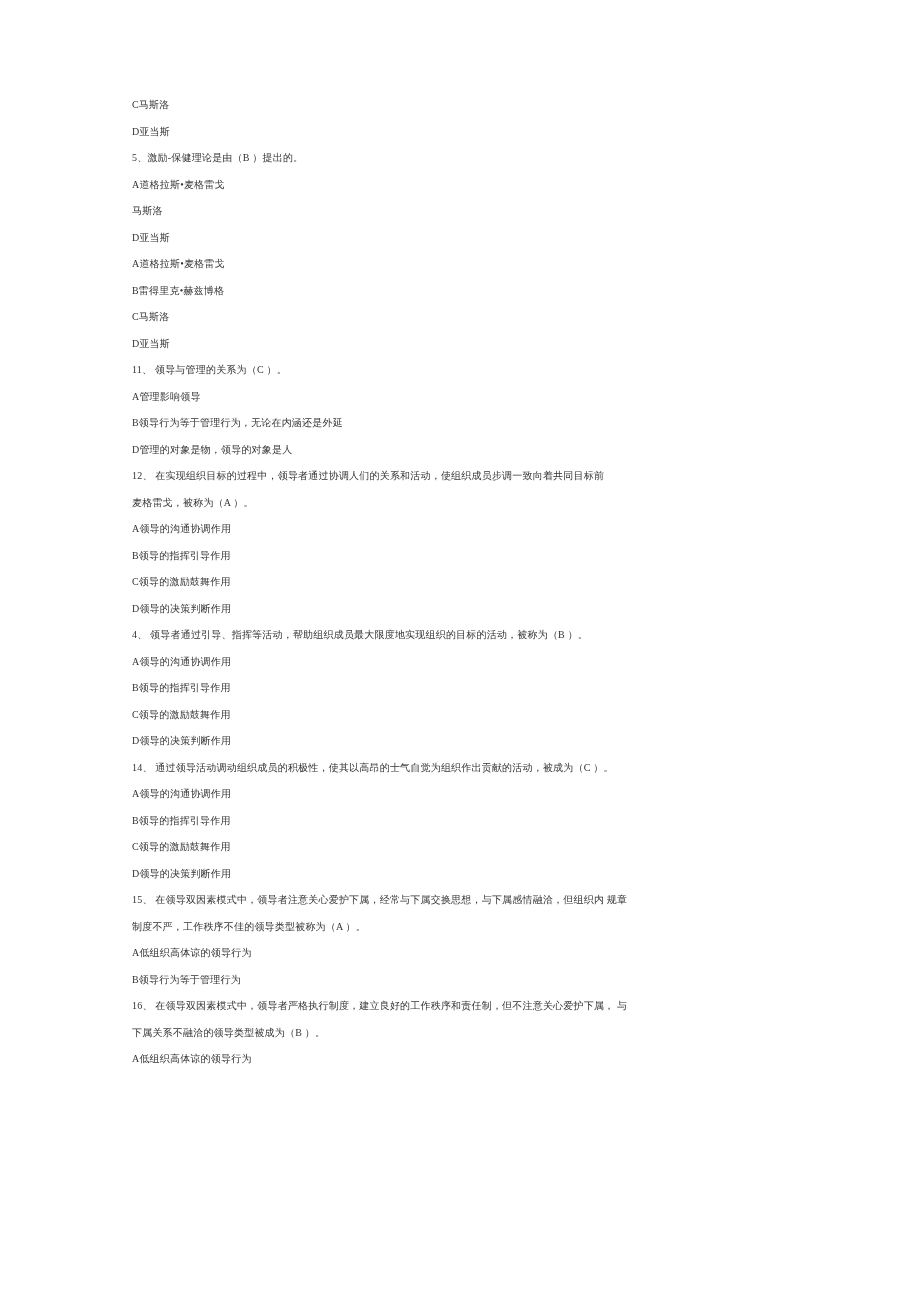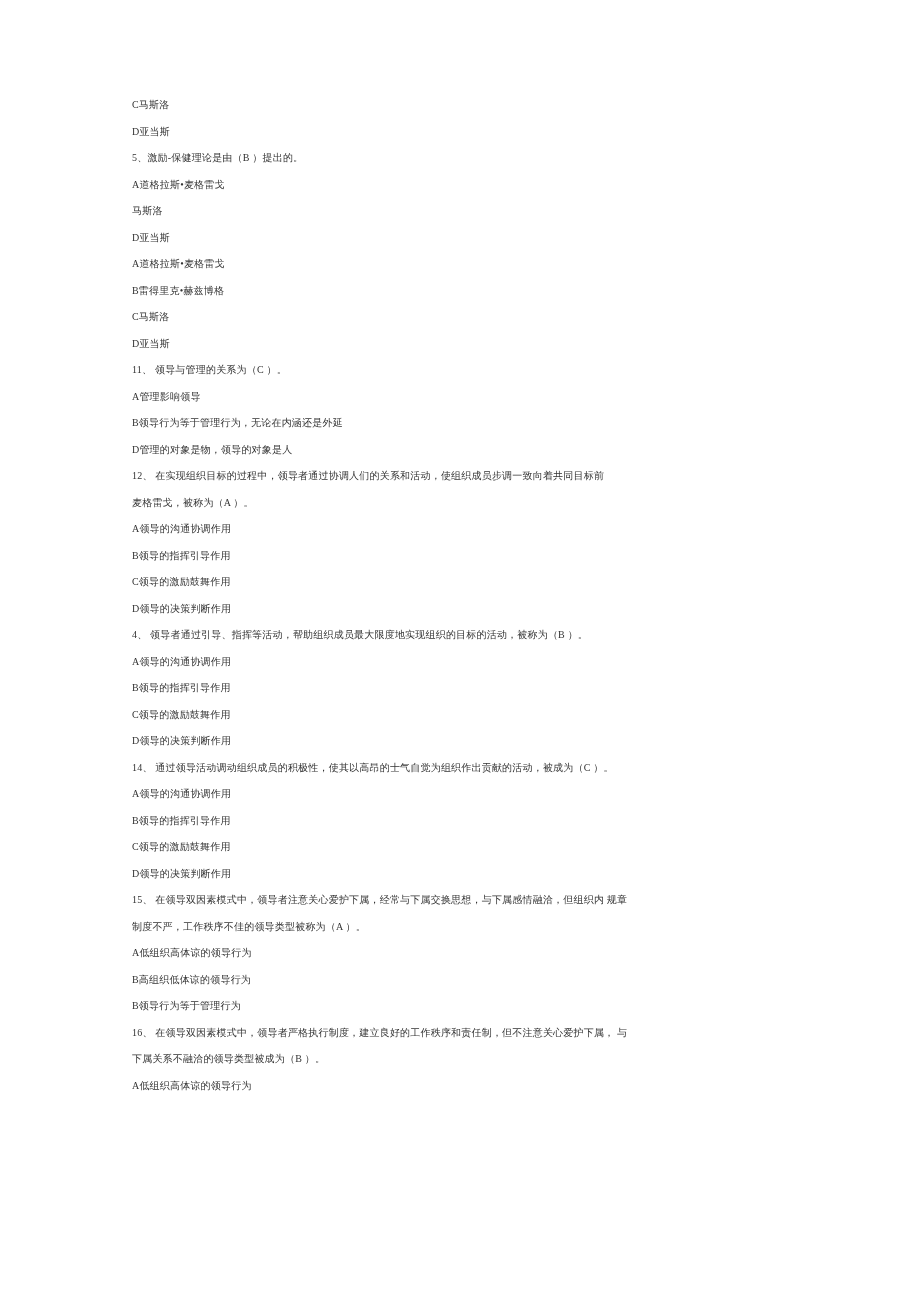--- a/index.html
+++ b/index.html
@@ -55,19 +55,18 @@
       <div class="line">C领导的激励鼓舞作用</div>
       <div class="line">D领导的决策判断作用</div>
       <div class="line">14、 通过领导活动调动组织成员的积极性，使其以高昂的士气自觉为组织作出贡献的活动，被成为（C ）。</div>
       <div class="line">A领导的沟通协调作用</div>
       <div class="line">B领导的指挥引导作用</div>
       <div class="line">C领导的激励鼓舞作用</div>
       <div class="line">D领导的决策判断作用</div>
       <div class="line">15、 在领导双因素模式中，领导者注意关心爱护下属，经常与下属交换思想，与下属感情融洽，但组织内 规章</div>
       <div class="line">制度不严，工作秩序不佳的领导类型被称为（A ）。</div>
       <div class="line">A低组织高体谅的领导行为</div>
-      <div class="line">B高组织低体谅的领导行为</div>
       <div class="line">B领导行为等于管理行为</div>
       <div class="line">16、 在领导双因素模式中，领导者严格执行制度，建立良好的工作秩序和责任制，但不注意关心爱护下属， 与</div>
       <div class="line">下属关系不融洽的领导类型被成为（B ）。</div>
       <div class="line">A低组织高体谅的领导行为</div>
     </div>
 </div>
 
 </body></html>

